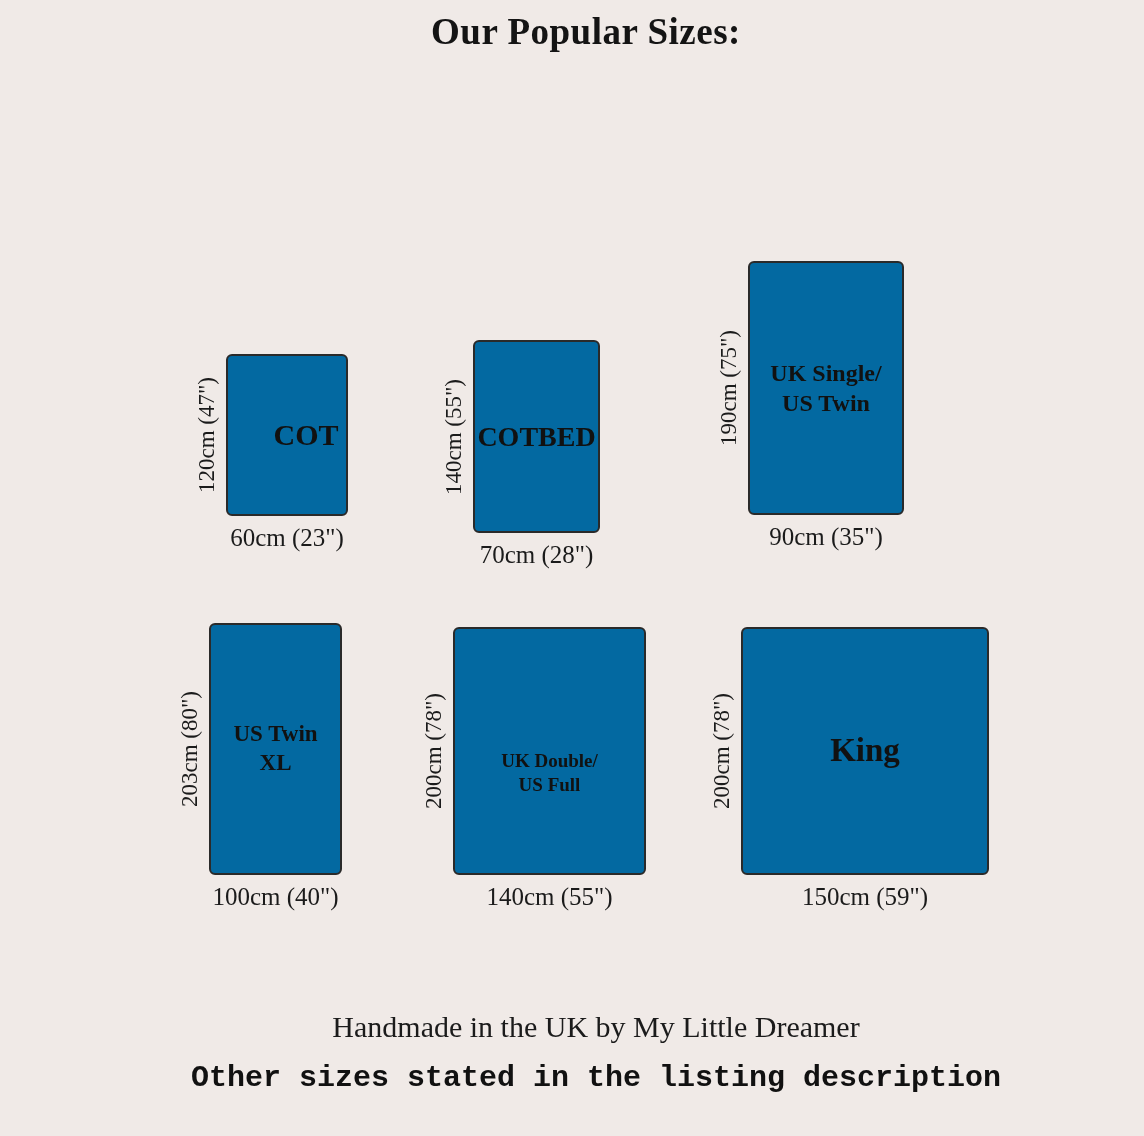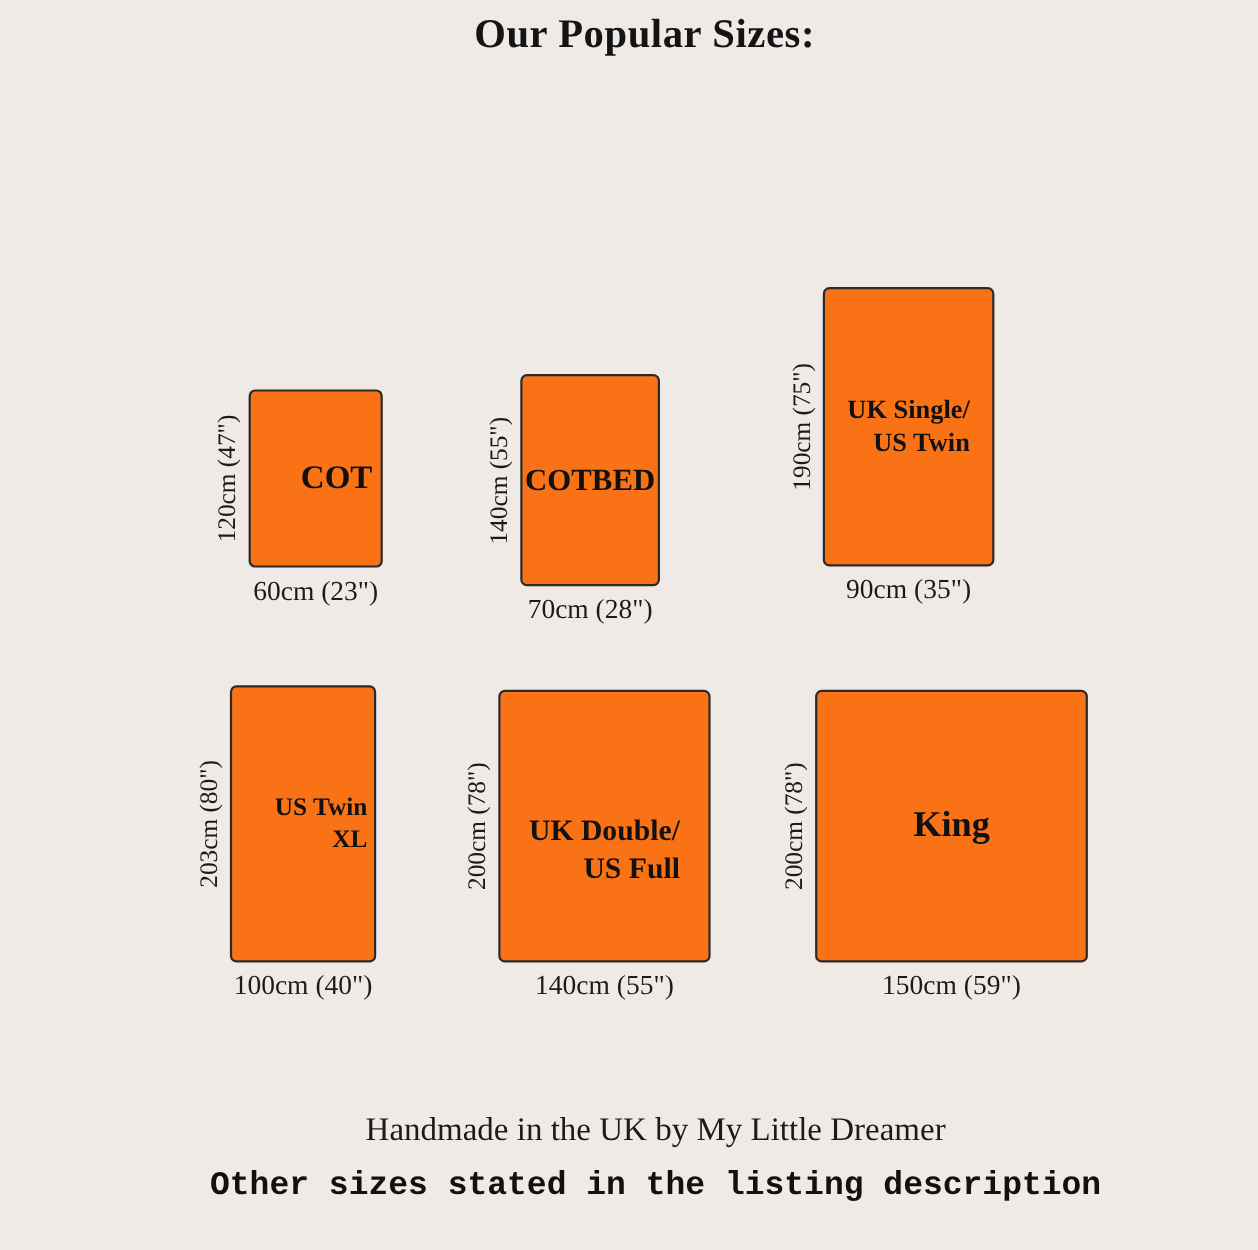--- a/index.html
+++ b/index.html
@@ -58,28 +58,28 @@
     width: 1144px;
   }
   .cell {
     position: absolute;
   }
 
   .bed-wrap {
     position: relative;
   }
   .bed {
-    background: #f97316;
+    background: #0369a1;
     border: 2px solid #2a2a2a;
     border-radius: 6px;
     box-sizing: border-box;
     display: flex;
     align-items: center;
     justify-content: center;
-    text-align: right;
+    text-align: center;
   }
   .bed-label {
     font-family: "Liberation Serif", serif;
     font-weight: bold;
     color: #111;
     line-height: 1.25;
     padding: 0 6px;
   }
 
   
@@ -197,21 +197,21 @@
           <div class="dim-v">
             <span>203cm (80")</span>
           </div>
           <div class="dim-h">100cm (40")</div>
         </div>
       </div>
 
       <div class="cell" style="left:453px; top:72px;">
         <div class="bed-wrap">
           <div class="bed" style="width:193px; height:248px;">
-            <span class="bed-label" style="font-size:27px; white-space:pre-line;margin-top:44px;">UK Double/
+            <span class="bed-label" style="font-size:19px; white-space:pre-line;margin-top:44px;">UK Double/
 US Full</span>
           </div>
           <div class="dim-v">
             <span>200cm (78")</span>
           </div>
           <div class="dim-h">140cm (55")</div>
         </div>
       </div>
 
       <div class="cell" style="left:741px; top:72px;">

